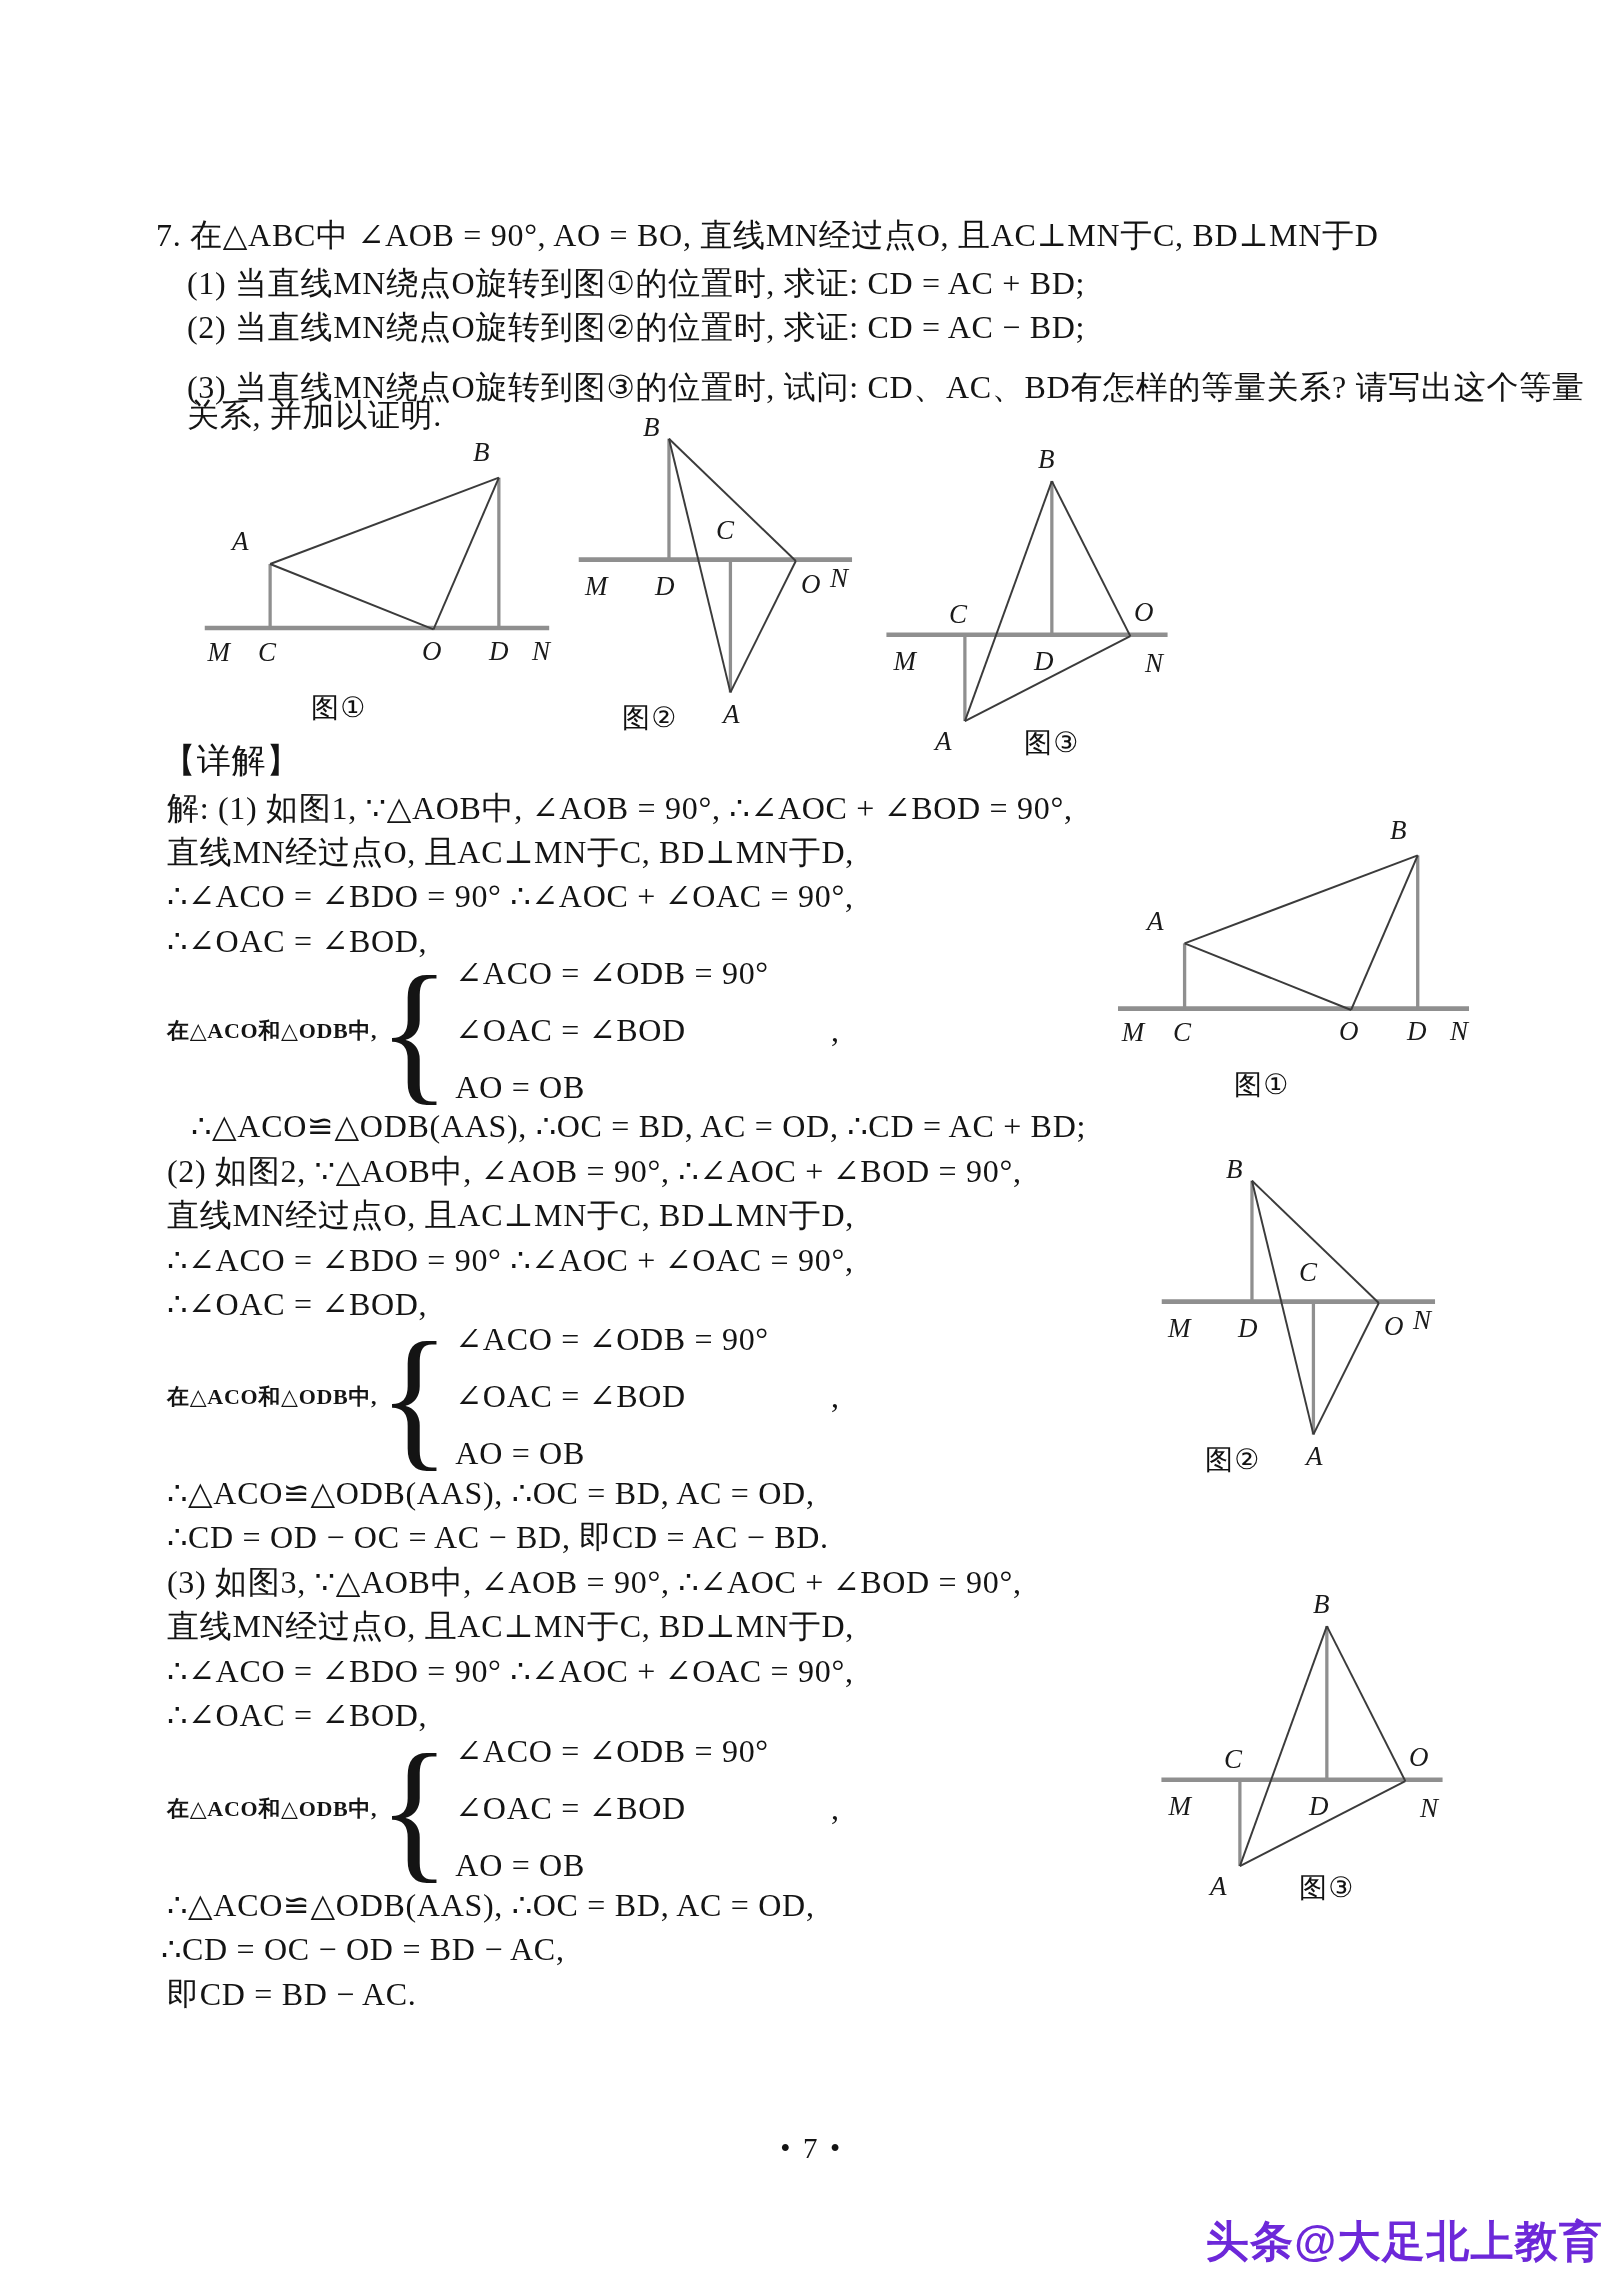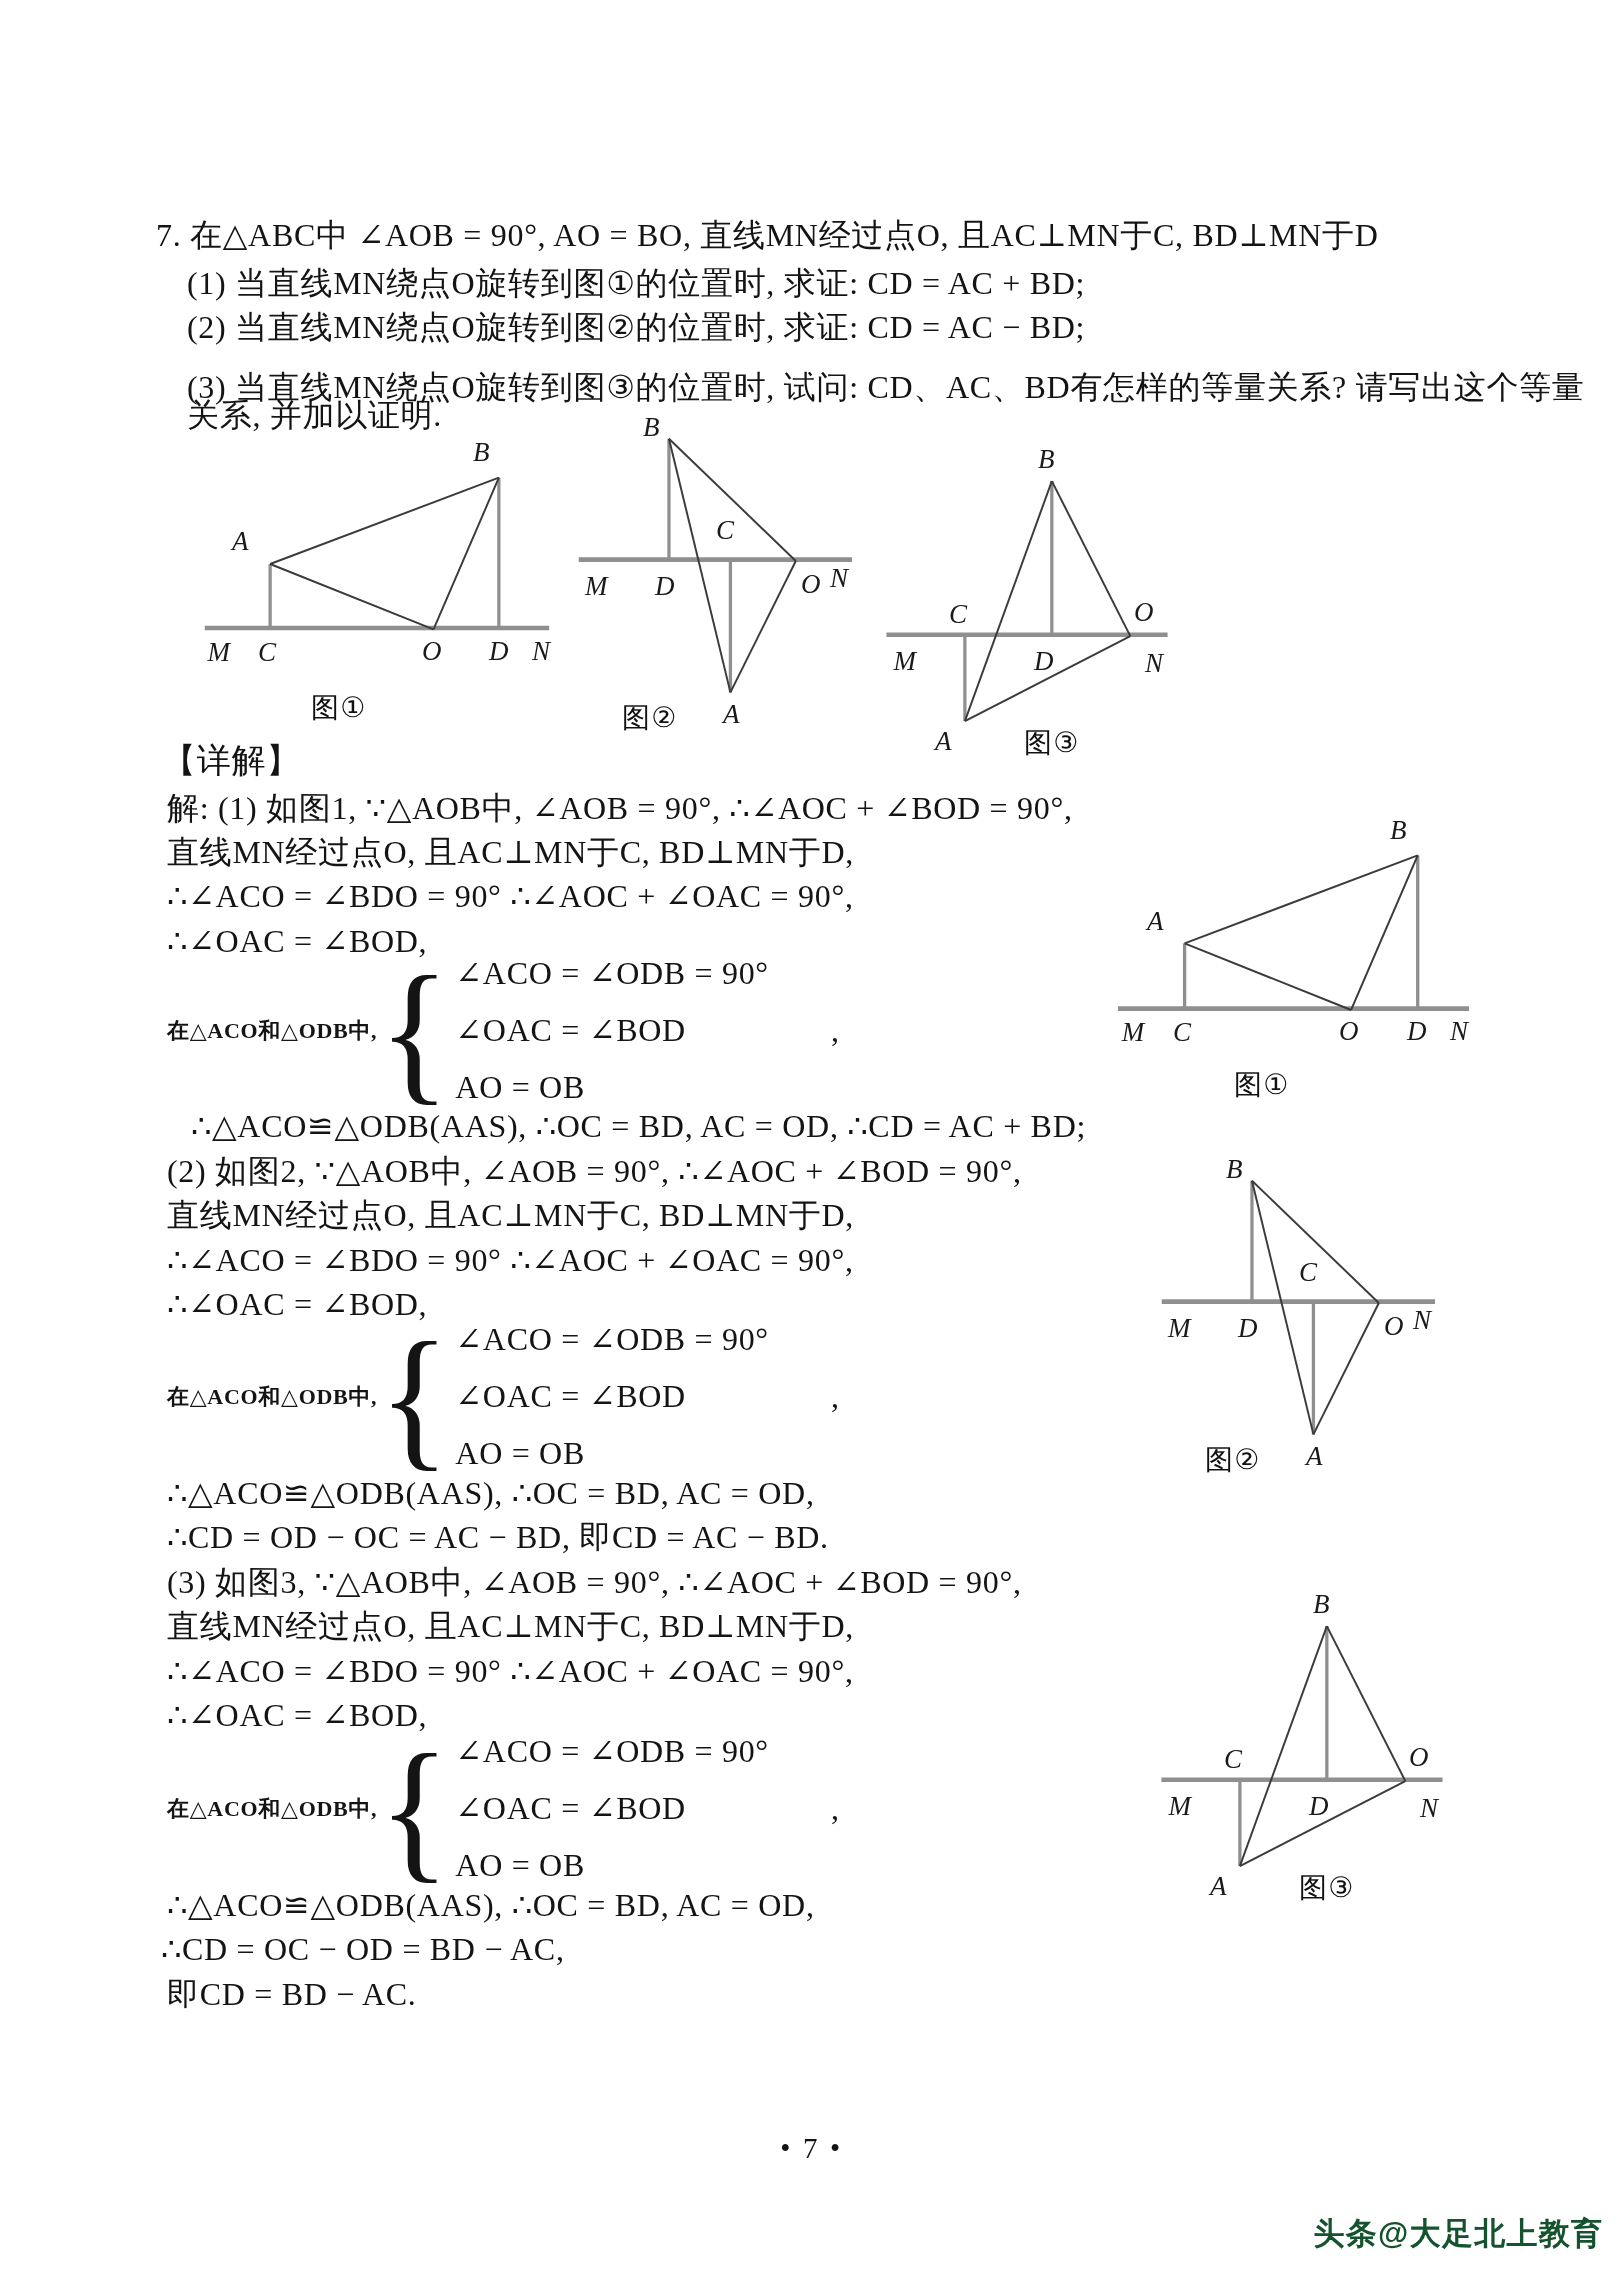--- a/index.html
+++ b/index.html
@@ -34,21 +34,21 @@
   .conds{display:flex;flex-direction:column;gap:6px;}
   .conds .cond{font-size:32px;line-height:51px;letter-spacing:0.7px;}
   .brace-comma{font-size:32px;margin-left:62px;}
   .footer-page{
     position:absolute;left:0;top:2132px;width:1623px;text-align:center;
     font-size:29px;letter-spacing:2.6px;color:#141414;
   }
   .watermark{
     position:absolute;right:19.6px;top:2213px;
     font-family:"Liberation Sans","DejaVu Sans",sans-serif;
-    font-weight:700;font-size:31px;color:#14532d;letter-spacing:1.3px;white-space:pre;
+    font-weight:700;font-size:43px;color:#6d28d9;letter-spacing:1.3px;white-space:pre;
   }
 </style>
 </head>
 <body>
 
 <div class="tline" style="left:156px;top:216px;">7. 在△ABC中 ∠AOB = 90°, AO = BO, 直线MN经过点O, 且AC⊥MN于C, BD⊥MN于D</div>
 <div class="tline" style="left:187px;top:264px;">(1) 当直线MN绕点O旋转到图①的位置时, 求证: CD = AC + BD;</div>
 <div class="tline" style="left:187px;top:308px;">(2) 当直线MN绕点O旋转到图②的位置时, 求证: CD = AC − BD;</div>
 <div class="tline" style="left:187px;top:360px;margin-top:8px;">(3) 当直线MN绕点O旋转到图③的位置时, 试问: CD、AC、BD有怎样的等量关系? 请写出这个等量</div>
 <div class="tline" style="left:187px;top:396px;">关系, 并加以证明.</div>

